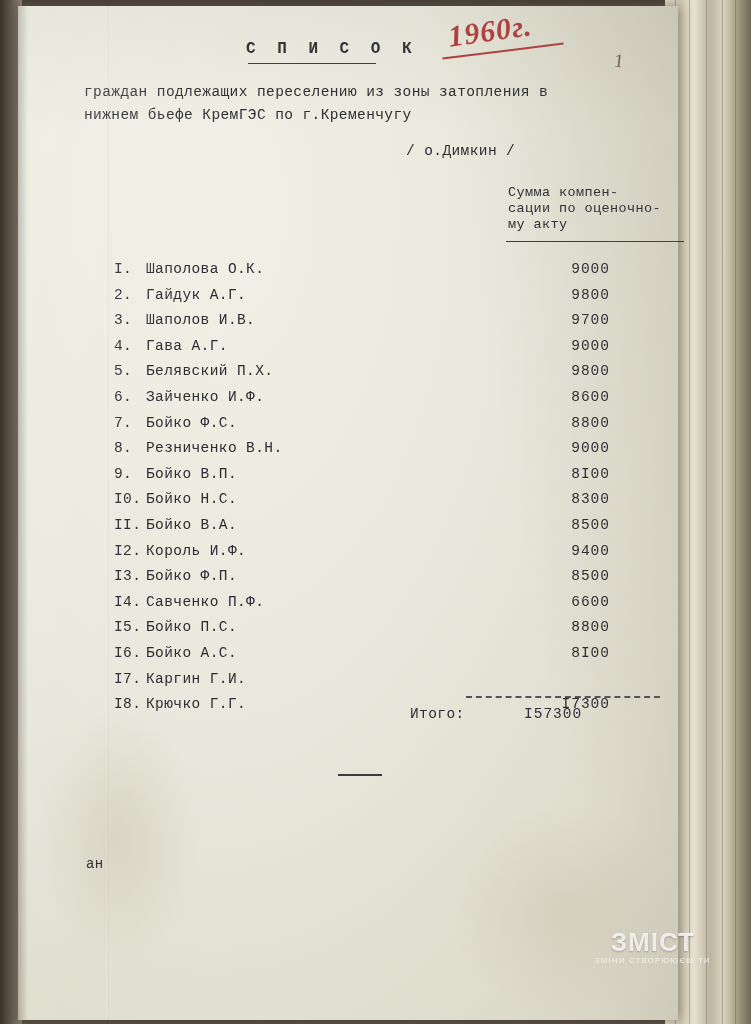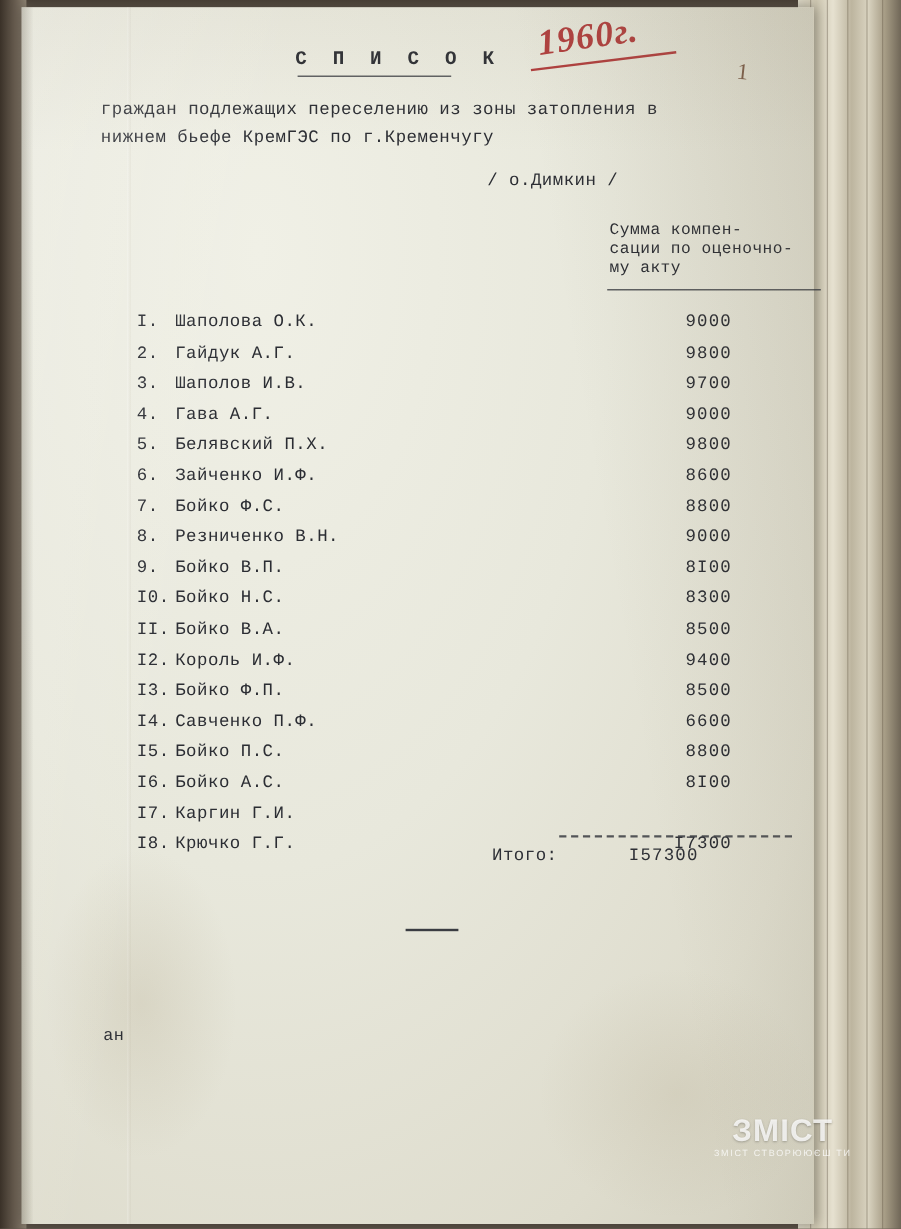--- a/index.html
+++ b/index.html
@@ -439,16 +439,16 @@
 
       <div class="mid-dash"></div>
 
       <div class="footnote">ан</div>
 
     </div>
   </div>
 
   <div class="watermark">
     <div class="wm-main">ЗМІСТ</div>
-    <div class="wm-sub">ЗМІСТ СТВОРЮЮЄШ ТИ</div>
+    <div class="wm-sub">ЗМІНИ СТВОРЮЮЄШ ТИ</div>
   </div>
 
 </div>
 
 </body></html>

